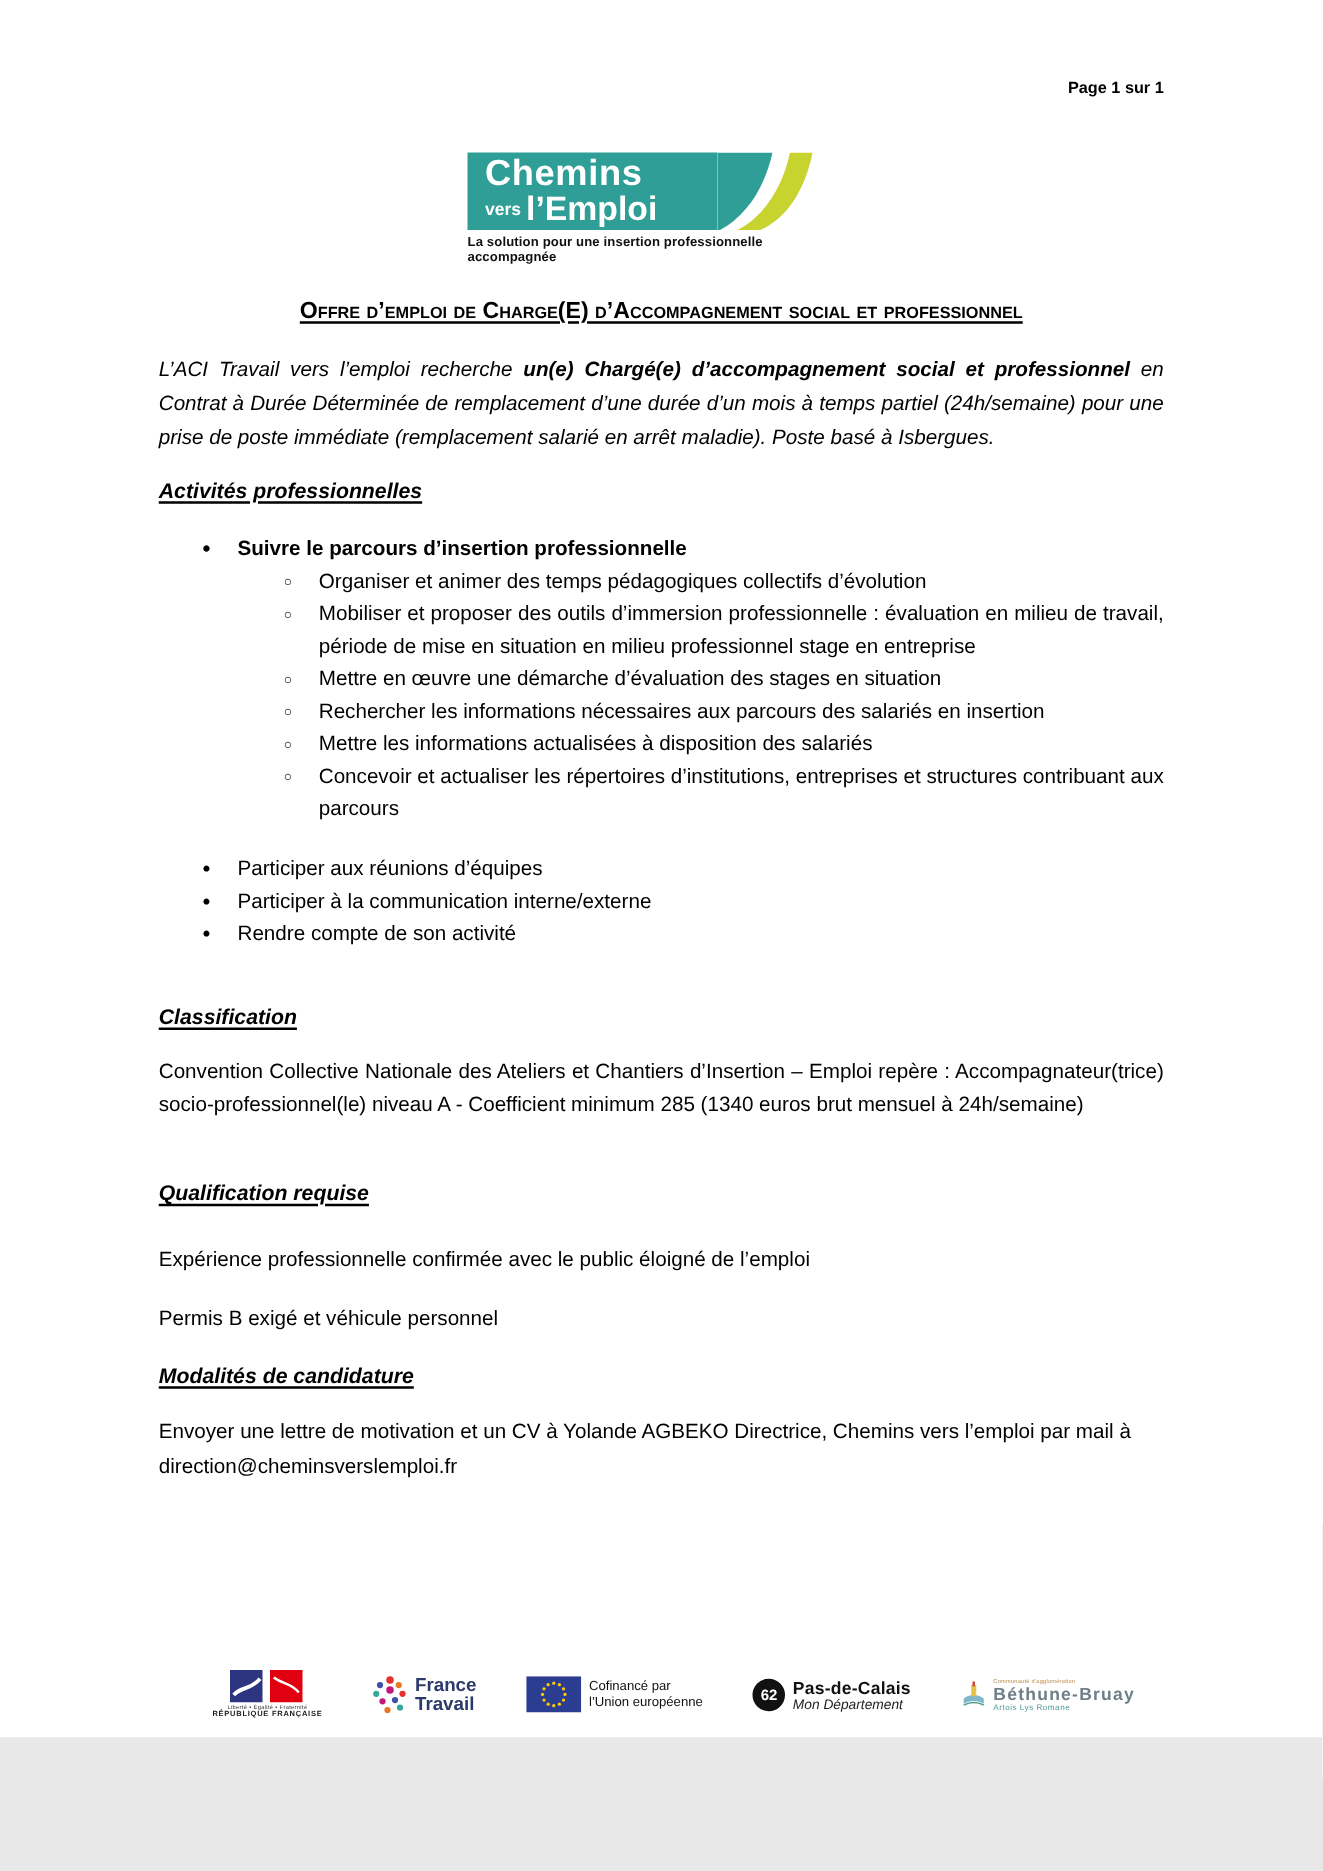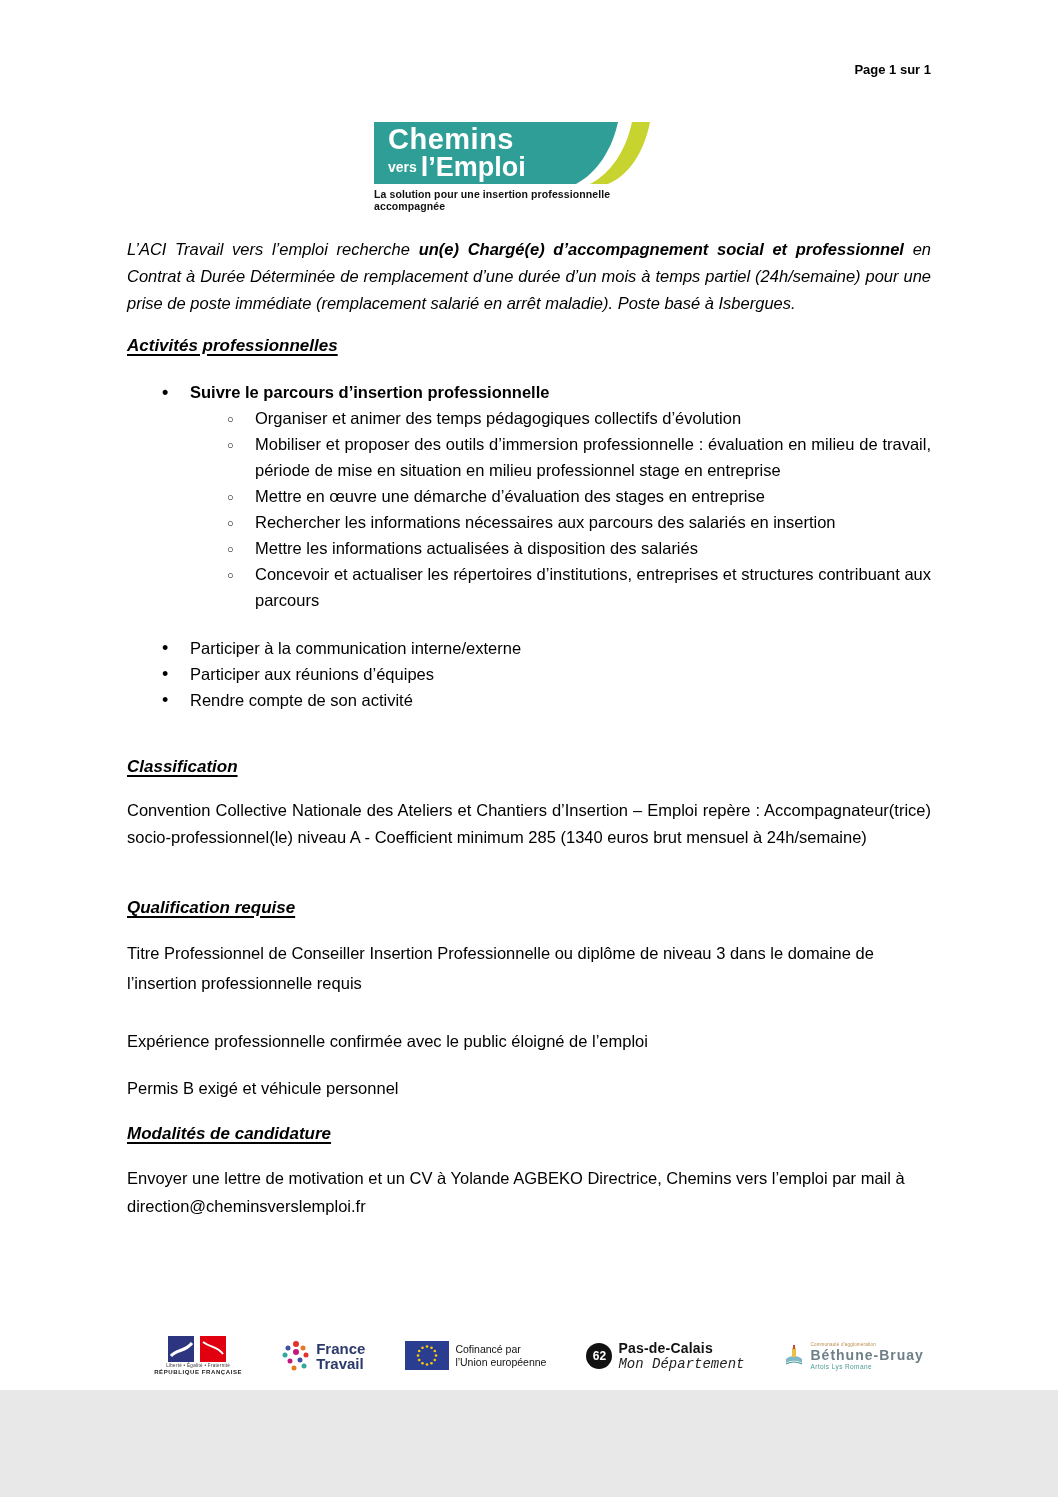--- a/index.html
+++ b/index.html
@@ -62,21 +62,21 @@
   .rf { flex-direction:column; gap:1px; }
   .rf-tag { font-size:4.5px; color:#333; letter-spacing:.3px; }
   .rf-label { font-size:6px; font-weight:bold; color:#1a1a1a; letter-spacing:.6px; }
 
   .ft-text { font-size:15px; line-height:15px; font-weight:bold; color:#2c3a6b; }
 
   .eu-text { font-size:10.5px; line-height:13px; color:#111; }
 
   .pdc-badge { width:26px; height:26px; border-radius:50%; background:#111; color:#fff; font-size:12px; font-weight:bold; display:flex; align-items:center; justify-content:center; }
   .pdc-label { font-size:14px; font-weight:800; color:#111; letter-spacing:.2px; }
-  .pdc-sub { font-size:14px; font-style:italic; color:#222; font-family:Liberation Mono, monospace; }
+  .pdc-sub { font-size:11px; font-style:italic; color:#222; font-family:Liberation Sans, sans-serif; }
 
   .bb-top { font-size:4.5px; color:#b98a4a; letter-spacing:.2px; }
   .bb-label { font-size:14px; font-weight:bold; color:#6e7f87; letter-spacing:1px; }
   .bb-sub { font-size:6.5px; color:#4b9a94; letter-spacing:.4px; }
 
   .uriae { flex-direction:column; gap:1px; align-items:flex-start; }
   .uriae-word { font-size:31px; line-height:30px; font-weight:bold; letter-spacing:1px; }
   .u1 { color:#2f9fb2; }
   .u2 { color:#a81a7c; position:relative; }
   .u2::after { content:""; position:absolute; top:2px; left:50%; transform:translateX(-50%); width:6px; height:6px; border-radius:50%; background:#e23a25; }
@@ -111,47 +111,49 @@
         <path d="M16,62 C36,52 52,29 58,0 L76,0 C70,31 54,54 34,62 Z" fill="#c7d32e"></path>
       </svg>
       <div class="logo-text">
         <div class="logo-l1">Chemins</div>
         <div class="logo-l2"><span class="logo-vers">vers</span><span>l’Emploi</span></div>
       </div>
     </div>
     <div class="logo-tagline">La solution pour une insertion professionnelle accompagnée</div>
   </div>
 
+  <div class="title">
+    <span class="title-text">Offre d’emploi de Charge(E) d’Accompagnement social et professionnel</span>
+  </div>
 
   <p class="intro"><span>L’ACI Travail vers l’emploi recherche </span><span class="b">un(e) Chargé(e) d’accompagnement social et professionnel</span><span> en Contrat à Durée Déterminée de remplacement d’une durée d’un mois à temps partiel (24h/semaine) pour une prise de poste immédiate (remplacement salarié en arrêt maladie). Poste basé à Isbergues.</span></p>
 
   <div class="sec" id="sec-activities">Activités professionnelles</div>
 
   <div class="list">
     <div class="mainli">Suivre le parcours d’insertion professionnelle</div>
     <div class="subli">Organiser et animer des temps pédagogiques collectifs d’évolution</div>
     <div class="subli justify">Mobiliser et proposer des outils d’immersion professionnelle : évaluation en milieu de travail, période de mise en situation en milieu professionnel stage en entreprise</div>
-    <div class="subli">Mettre en œuvre une démarche d’évaluation des stages en entreprise</div>
+    <div class="subli">Mettre en œuvre une démarche d’évaluation des stages en situation</div>
 
     <div class="subli">Rechercher les informations nécessaires aux parcours des salariés en insertion</div>
     <div class="subli">Mettre les informations actualisées à disposition des salariés</div>
     <div class="subli justify">Concevoir et actualiser les répertoires d’institutions, entreprises et structures contribuant aux parcours</div>
 
     <div class="extra">
+      <div class="mainli" style="font-weight:normal">Participer aux réunions d’équipes</div>
       <div class="mainli" style="font-weight:normal">Participer à la communication interne/externe</div>
-      <div class="mainli" style="font-weight:normal">Participer aux réunions d’équipes</div>
       <div class="mainli" style="font-weight:normal">Rendre compte de son activité</div>
     </div>
   </div>
 
   <div class="sec" id="sec-classification">Classification</div>
   <p class="classification-body">Convention Collective Nationale des Ateliers et Chantiers d’Insertion – Emploi repère : Accompagnateur(trice) socio-professionnel(le) niveau A - Coefficient minimum 285 (1340 euros brut mensuel à 24h/semaine)</p>
 
   <div class="sec" id="sec-qualification">Qualification requise</div>
-  <p class="qual-p1">Titre Professionnel de Conseiller Insertion Professionnelle ou diplôme de niveau 3 dans le domaine de l’insertion professionnelle requis</p>
   <p class="qual-p2">Expérience professionnelle confirmée avec le public éloigné de l’emploi</p>
   <p class="qual-p3">Permis B exigé et véhicule personnel</p>
 
   <div class="sec" id="sec-candidature">Modalités de candidature</div>
   <p class="cand-body">Envoyer une lettre de motivation et un CV à Yolande AGBEKO Directrice, Chemins vers l’emploi par mail à direction@cheminsverslemploi.fr</p>
 
   <div class="footer-row row1">
 
     <div class="flogo rf">
       <svg width="62" height="26" viewBox="0 0 62 26">

